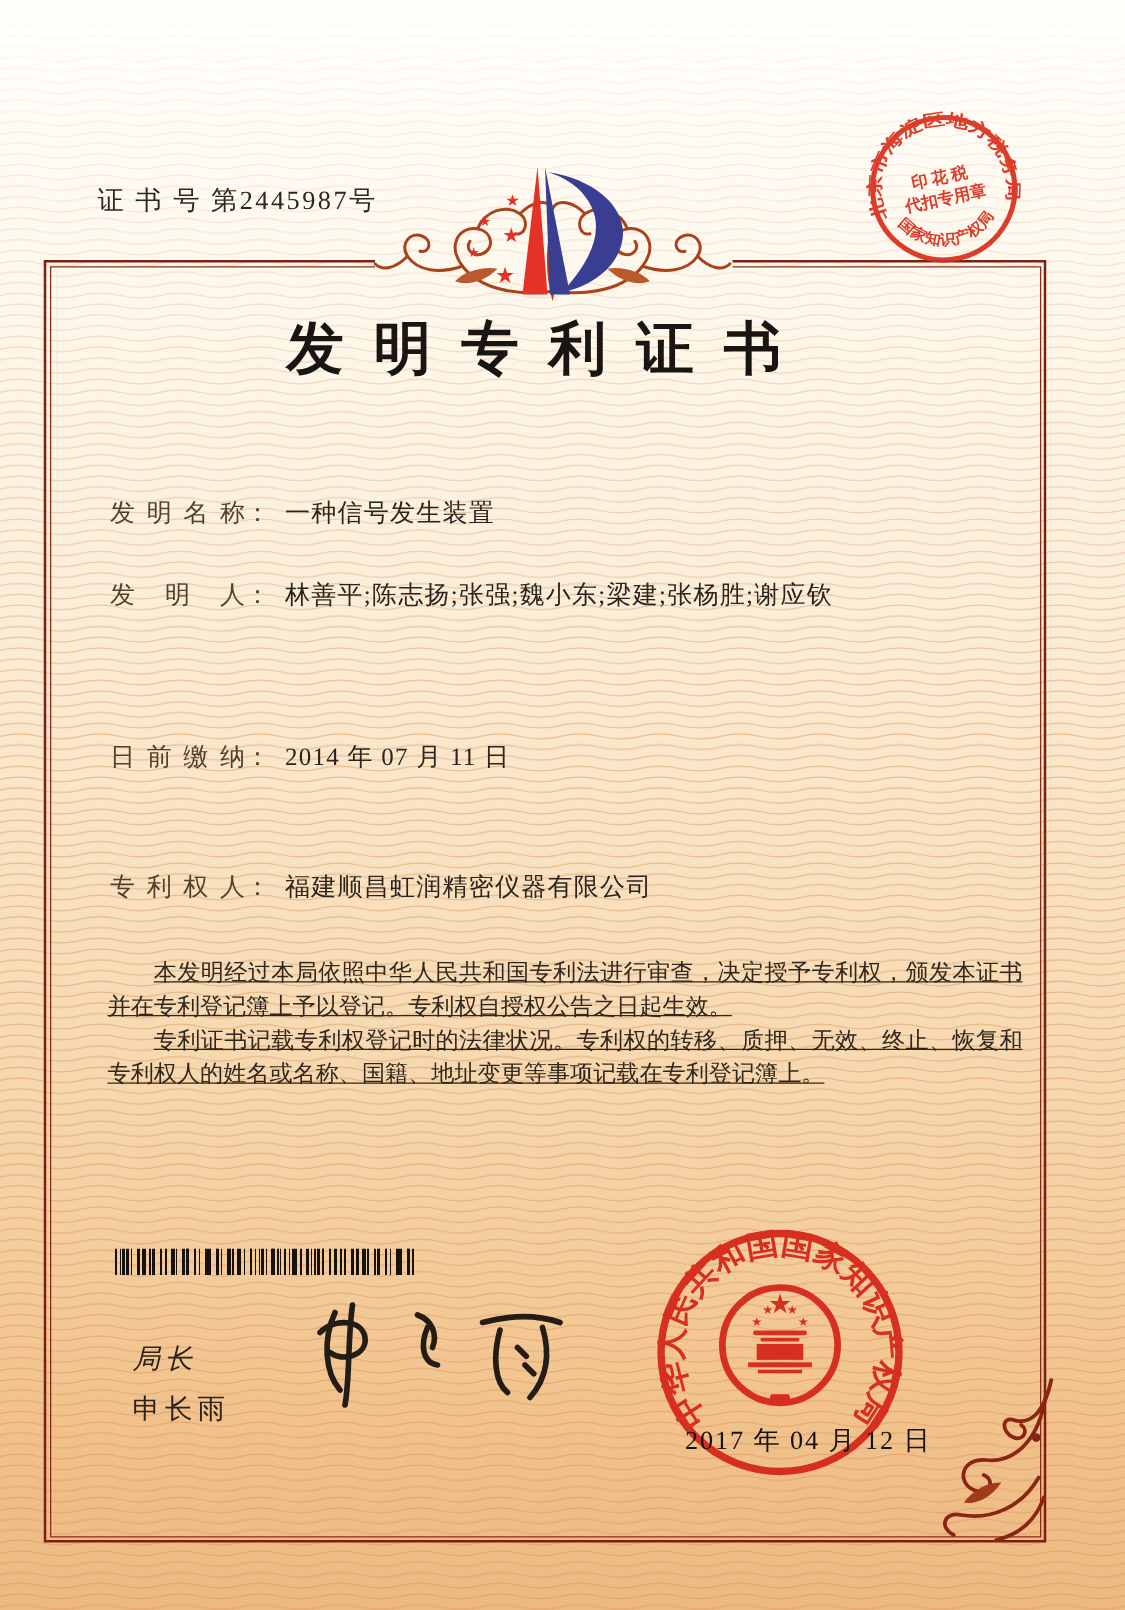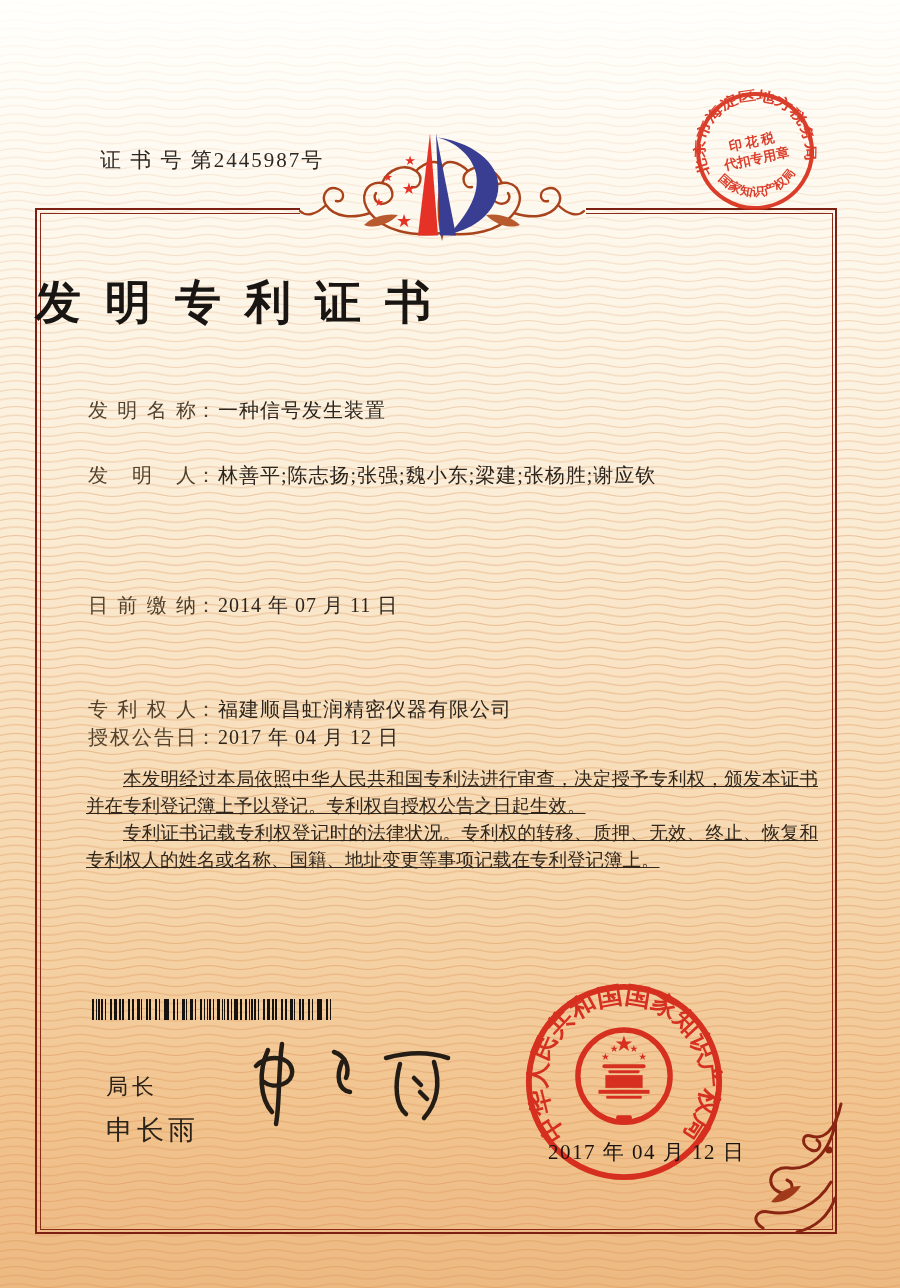--- a/index.html
+++ b/index.html
@@ -17,51 +17,51 @@
   .frame { position:absolute; left:35px; top:208px; width:802px; height:1026px;
     border:2.5px solid #7b2013; z-index:2; }
   .frame-inner { position:absolute; inset:2.5px; border:1px solid #8a2b18; }
   .notch { position:absolute; left:300px; top:204px; width:286px; height:14px;
     background:#fdf8ee; z-index:3; }
 
   .ornament-top { position:absolute; left:292px; top:140px; width:300px; height:132px; z-index:4; }
   .corner-flourish { position:absolute; left:745px; top:1098px; width:100px; height:142px; z-index:5; }
 
   .cert-no { position:absolute; left:78px; top:146px; z-index:5;
-    font-size:21px; letter-spacing:2px; color:#2e2620;margin-left:22px; }
+    font-size:21px; letter-spacing:2px; color:#2e2620; }
 
   .logo { position:absolute; left:366px; top:122px; width:150px; height:138px; z-index:5; }
 
   .tax-stamp { position:absolute; left:692px; top:88px; width:126px; height:126px; z-index:6;
     transform:rotate(-12deg); opacity:.93; }
 
-  .title { position:absolute; left:35px; top:272px; width:808px; z-index:5;
-    font-size:46px; font-weight:700; color:#181512;
+  .title { position:absolute; left:35px; top:248px; width:808px; z-index:5;
+    text-align:center; font-size:46px; font-weight:700; color:#181512;
     letter-spacing:24px; white-space:nowrap; }
 
   .field-row { position:absolute; left:88px; z-index:5; font-size:20px; white-space:nowrap; }
   .flabel { display:inline-block; width:108px; color:#51402c;
     text-align:justify; text-align-last:justify; }
   .fcolon { color:#51402c; }
-  .fvalue { margin-left:2px; color:#2c241c; letter-spacing:1px; }
+  .fvalue { margin-left:12px; color:#2c241c; letter-spacing:1px; }
   .row0{top:397px} .row1{top:462px} .row2{top:527px} .row3{top:592px} .row4{top:696px} .row5{top:724px}
 
   .body-text { position:absolute; left:86px; top:766px; width:732px; z-index:5;
     font-size:18.5px; line-height:27px; color:#30261b; text-align:justify; }
   .body-text p { text-indent:2em; margin:0;text-decoration:underline; }
 
   .barcode { position:absolute; left:92px; top:999px; width:240px; height:21px; z-index:5;
     background-image:
       repeating-linear-gradient(90deg,#16120d 0 2px,transparent 2px 4px,#16120d 4px 5px,transparent 5px 9px),
       repeating-linear-gradient(90deg,transparent 0 6px,#16120d 6px 8px,transparent 8px 13px,#16120d 13px 14px,transparent 14px 17px); }
 
   .signer-title { position:absolute; left:106px; top:1072px; z-index:5;
+    font-size:22px; letter-spacing:4px; color:#2b221a;font-style:italic; }
+  .signer-name  { position:absolute; left:106px; top:1112px; z-index:5;
     font-size:22px; letter-spacing:4px; color:#2b221a; }
-  .signer-name  { position:absolute; left:106px; top:1112px; z-index:5;
-    font-size:27px; letter-spacing:4px; color:#2b221a; }
   .signature { position:absolute; left:238px; top:1032px; width:215px; height:108px; z-index:5; }
 
   .seal { position:absolute; left:520px; top:978px; width:208px; height:208px; z-index:6; opacity:.95; }
   .seal-date { position:absolute; left:548px; top:1138px; z-index:7;
     font-size:21px; letter-spacing:1.5px; color:#181310; white-space:nowrap; }
 
   .footer { position:absolute; left:35px; top:1202px; width:808px; z-index:5;
     text-align:center; font-size:17px; letter-spacing:2px; color:#33281c; }
 
   svg text { font-family:"Liberation Serif","DejaVu Serif",serif; }
@@ -134,23 +134,20 @@
     <span class="flabel">发明名称</span><span class="fcolon">：</span><span class="fvalue">一种信号发生装置</span>
   </div>
   <div class="field-row row1">
     <span class="flabel">发明人</span><span class="fcolon">：</span><span class="fvalue">林善平;陈志扬;张强;魏小东;梁建;张杨胜;谢应钦</span>
   </div>
   <div class="field-row row3">
     <span class="flabel">日前缴纳</span><span class="fcolon">：</span><span class="fvalue">2014 年 07 月 11 日</span>
   </div>
   <div class="field-row row4">
     <span class="flabel">专利权人</span><span class="fcolon">：</span><span class="fvalue">福建顺昌虹润精密仪器有限公司</span>
-  </div>
-  <div class="field-row row5">
-    <span class="flabel">授权公告日</span><span class="fcolon">：</span><span class="fvalue">2017 年 04 月 12 日</span>
   </div>
 
   <div class="body-text">
     <p>本发明经过本局依照中华人民共和国专利法进行审查，决定授予专利权，颁发本证书并在专利登记簿上予以登记。专利权自授权公告之日起生效。</p>
     <p>专利证书记载专利权登记时的法律状况。专利权的转移、质押、无效、终止、恢复和专利权人的姓名或名称、国籍、地址变更等事项记载在专利登记簿上。</p>
   </div>
 
   <div class="barcode"></div>
 
   <div class="signer-title">局长</div>

